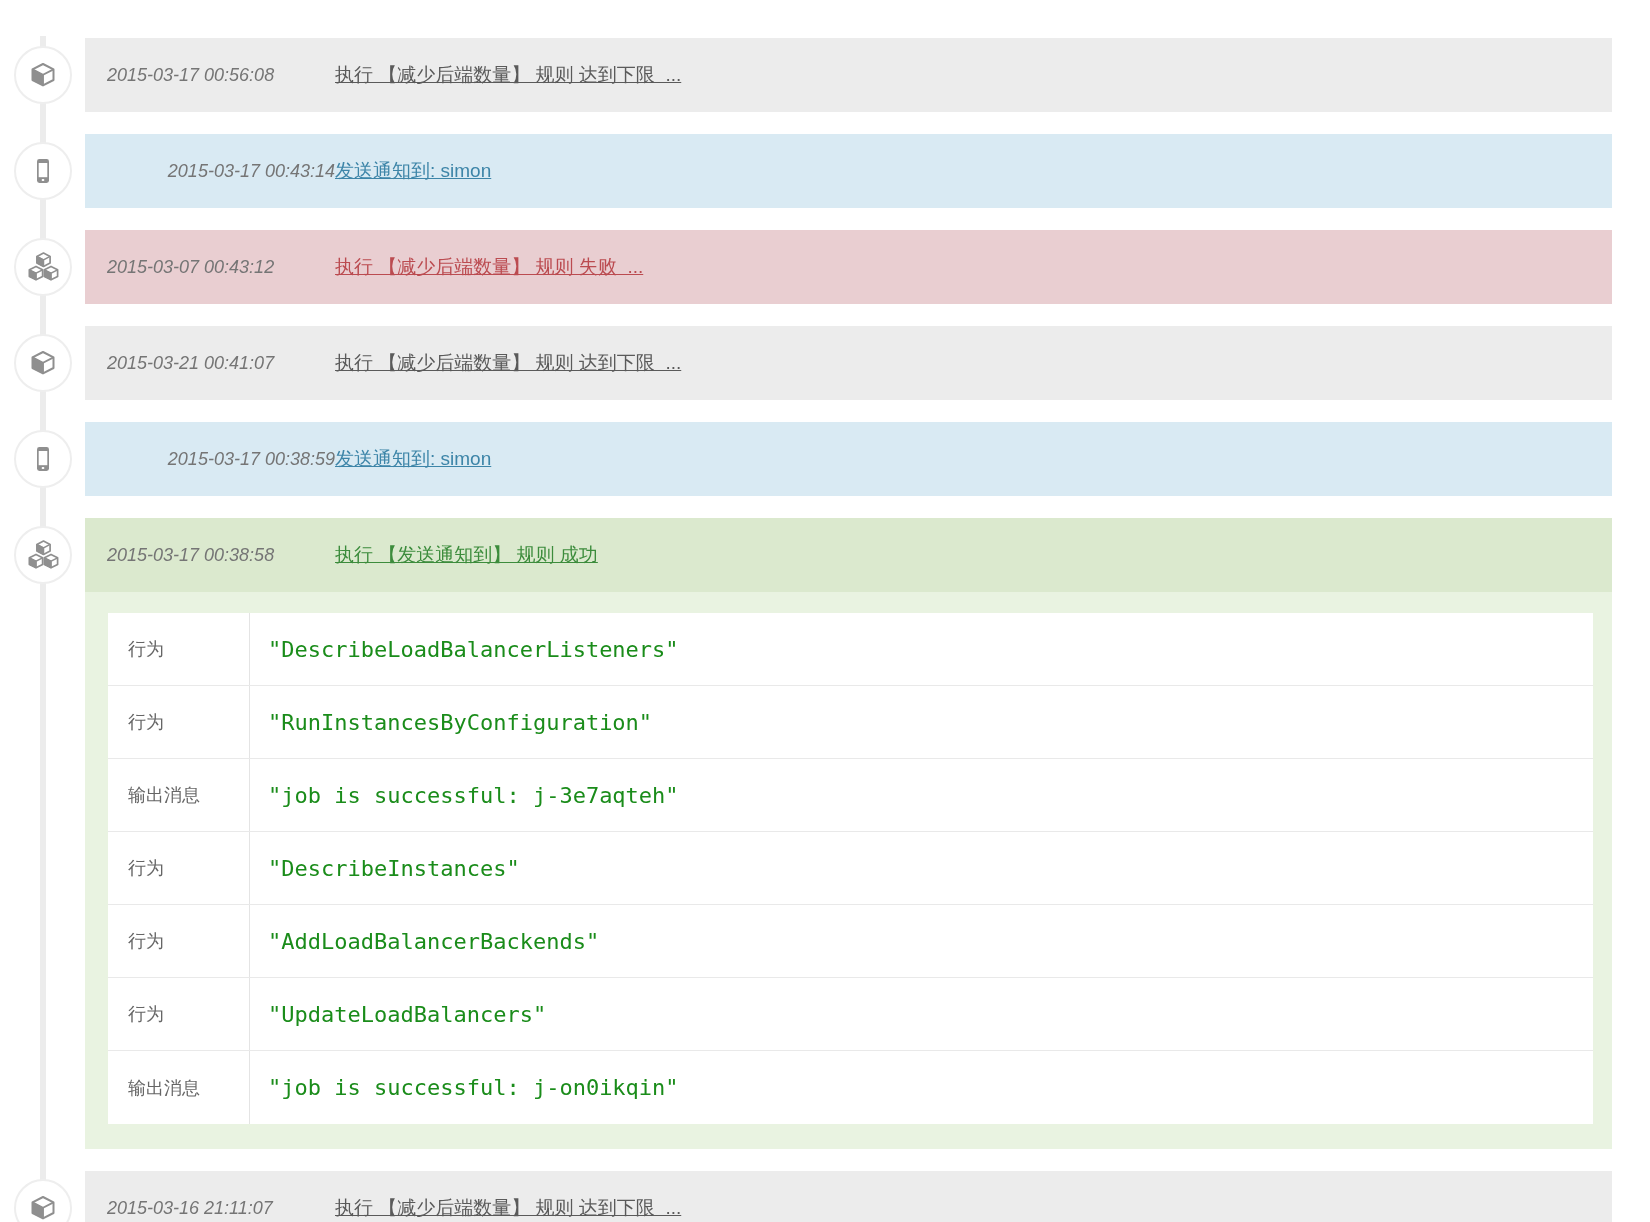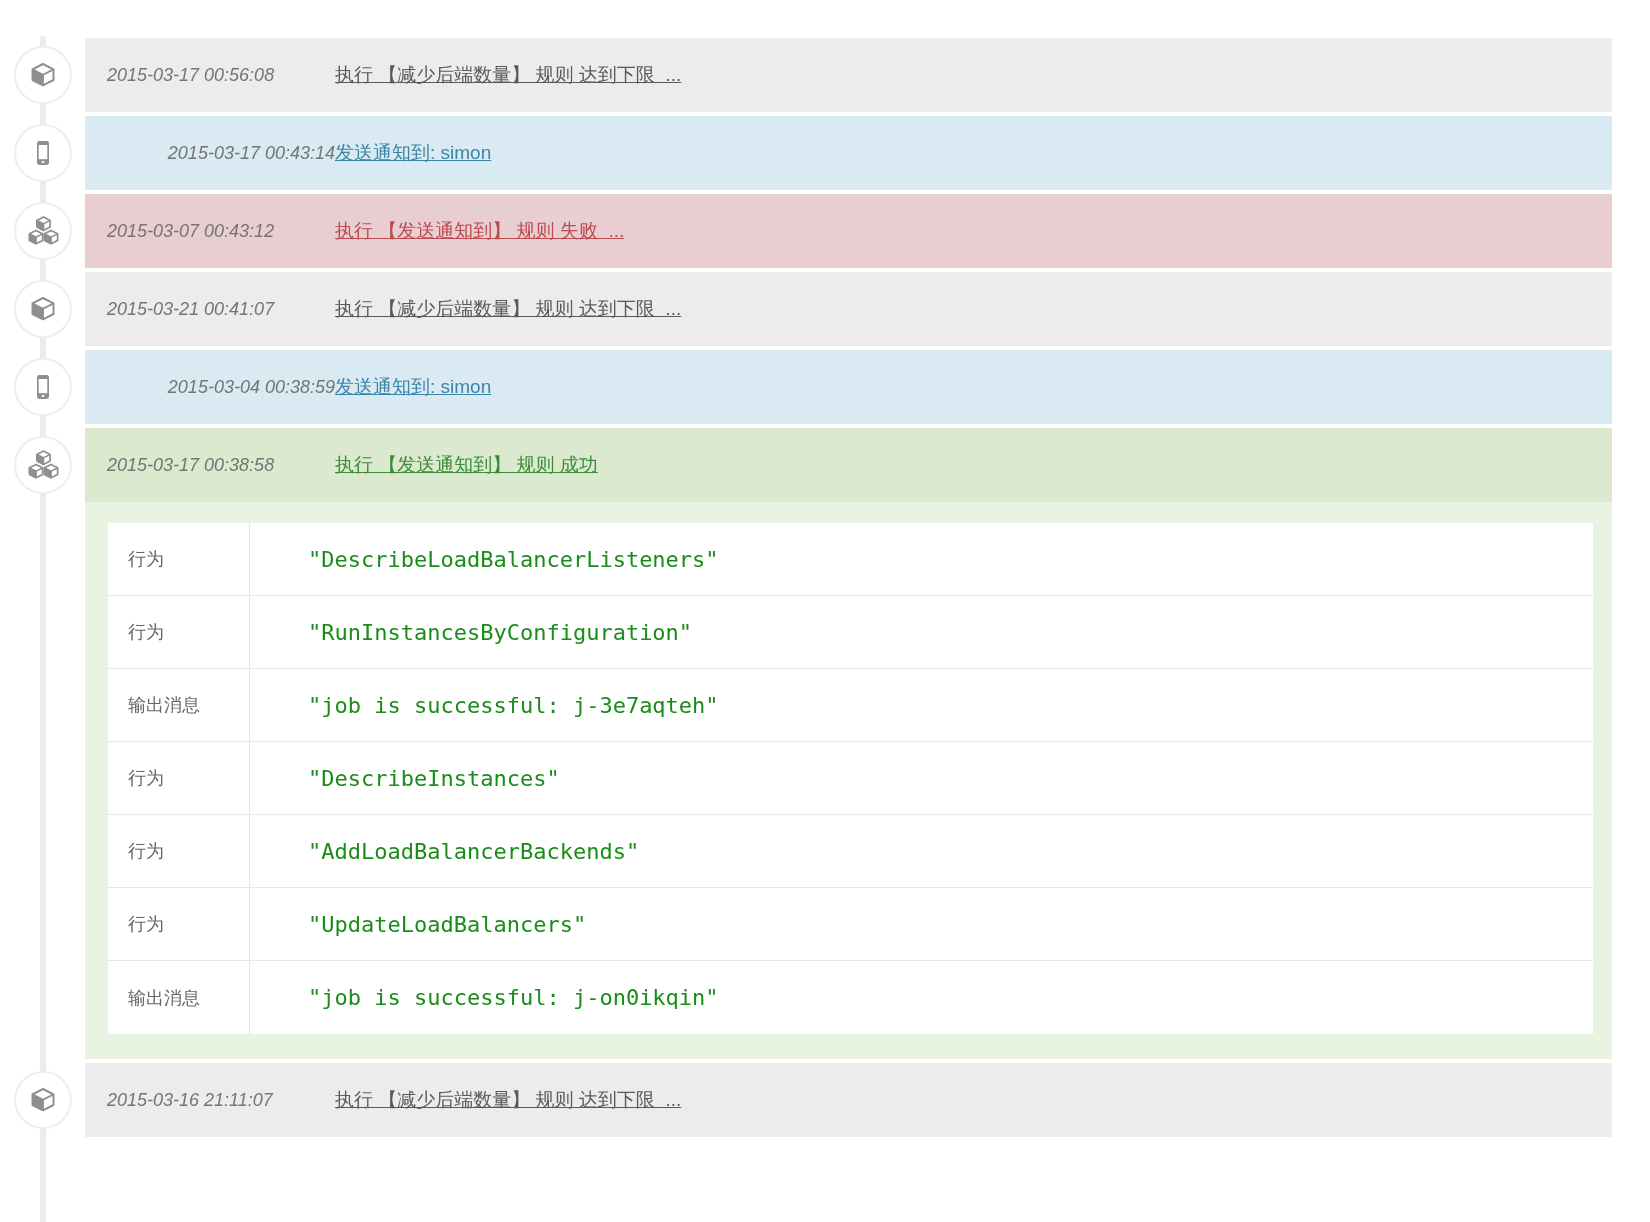--- a/index.html
+++ b/index.html
@@ -6,21 +6,21 @@
   body{
     width:1650px;height:1222px;position:relative;background:#ffffff;
     font-family:"Liberation Sans",sans-serif;overflow:hidden;
   }
   
   .timeline-line{
     position:absolute;left:40px;top:36px;width:6px;height:1186px;
     background:#ececec;z-index:0;
   }
   .event-list{position:absolute;left:85px;top:38px;width:1527px;z-index:1;}
-  .event{position:relative;margin-bottom:4px;}
+  .event{position:relative;margin-bottom:22px;}
   .event:last-child{margin-bottom:13px;}
   .badge{
     position:absolute;left:-71px;top:8px;width:58px;height:58px;
     background:#fff;border:2px solid #eeeeee;border-radius:50%;
     box-sizing:border-box;display:flex;align-items:center;justify-content:center;
     z-index:2;
   }
   .badge svg{display:block;}
   .row{
     display:flex;align-items:center;height:74px;padding-left:22px;
@@ -38,21 +38,21 @@
   .event.success .row{background:var(--success_bg,#dbe9ce);}
   .event.success .msg{color:var(--success_text,#3c8c3c);}
   
   .details{
     background:var(--detail_bg,#e9f3e1);
     padding:21px 19px 25px 23px;
   }
   .detail-table{background:#ffffff;}
   .detail-row{
     display:flex;align-items:stretch;height:73px;
-    border-bottom:1px solid #e9e9e9;box-sizing:border-box;gap:40px;
+    border-bottom:1px solid #e9e9e9;box-sizing:border-box;
   }
   .detail-row:last-child{border-bottom:none;}
   .detail-label{
     flex:0 0 142px;display:flex;align-items:center;padding-left:20px;
     box-sizing:border-box;border-right:1px solid #e4e4e4;
     font-size:18px;color:#666666;
   }
   .detail-value{
     flex:1;display:flex;align-items:center;padding-left:18px;
     font-family:"DejaVu Sans Mono",monospace;font-size:22px;
@@ -115,21 +115,21 @@
             <g transform="translate(17,13.4)">
               <path d="M8 1 L14.6 4.4 V11 L8 14.4 L1.4 11 V4.4 Z" fill="#fff" stroke="#8f8f8f" stroke-width="1.7" stroke-linejoin="round"></path>
               <path d="M1.4 4.4 L8 7.8 L14.6 4.4 M8 7.8 V14.4" fill="none" stroke="#8f8f8f" stroke-width="1.5"></path>
               <path d="M1.4 4.4 L8 7.8 V14.4 L1.4 11 Z" fill="#8f8f8f" stroke="#8f8f8f" stroke-width="1" stroke-linejoin="round"></path>
             </g>
           </svg>
         </span>
     </div>
     <div class="row">
       <span class="ts">2015-03-07 00:43:12</span>
-      <span class="msg">执行 【发送通知到】 规则 失败  ...</span>
+      <span class="msg">执行 【减少后端数量】 规则 失败  ...</span>
     </div>
 
   </div>
     <div class="event">
     <div class="badge">
       <span class="badge-icon">
           <svg width="32" height="32" viewBox="0 0 32 32">
             <path d="M16 5 L26.5 10.4 V21 L16 26.4 L5.5 21 V10.4 Z" fill="#fff" stroke="#8f8f8f" stroke-width="2" stroke-linejoin="round"></path>
             <path d="M5.5 10.4 L16 15.8 L26.5 10.4" fill="none" stroke="#8f8f8f" stroke-width="1.8"></path>
             <path d="M16 15.8 V26.4" fill="none" stroke="#8f8f8f" stroke-width="1.8"></path>
@@ -147,21 +147,21 @@
     <div class="badge">
       <span class="badge-icon">
           <svg width="32" height="32" viewBox="0 0 32 32">
             <rect x="10" y="4" width="12" height="24" rx="2.4" fill="#8f8f8f"></rect>
             <rect x="11.7" y="8" width="8.6" height="14.2" fill="#fff"></rect>
             <rect x="14.6" y="24.1" width="2.8" height="2" rx="1" fill="#fff"></rect>
           </svg>
         </span>
     </div>
     <div class="row">
-      <span class="ts">2015-03-04 00:38:59</span>
+      <span class="ts">2015-03-17 00:38:59</span>
       <span class="msg">发送通知到: simon</span>
     </div>
 
   </div>
     <div class="event success">
     <div class="badge">
       <span class="badge-icon">
           <svg width="35" height="31" viewBox="0 0 35 31">
             <g transform="translate(9.5,0)">
               <path d="M8 1 L14.6 4.4 V11 L8 14.4 L1.4 11 V4.4 Z" fill="#fff" stroke="#8f8f8f" stroke-width="1.7" stroke-linejoin="round"></path>

